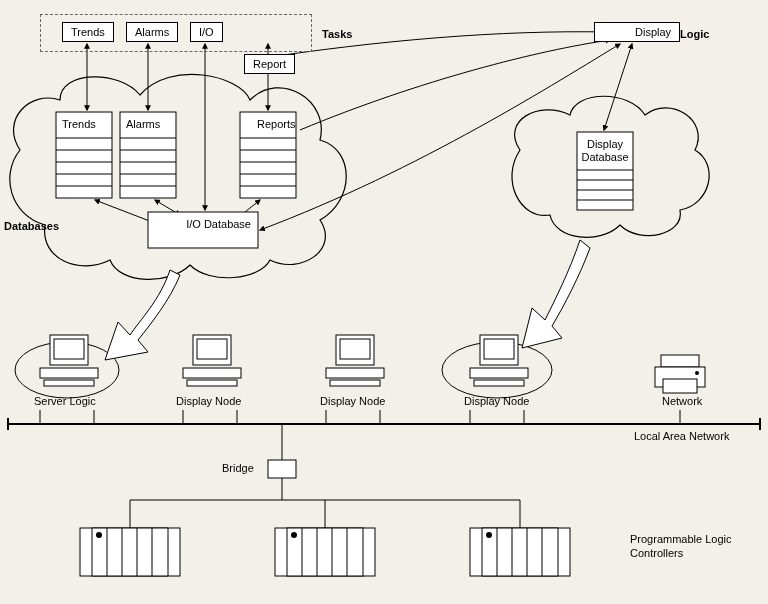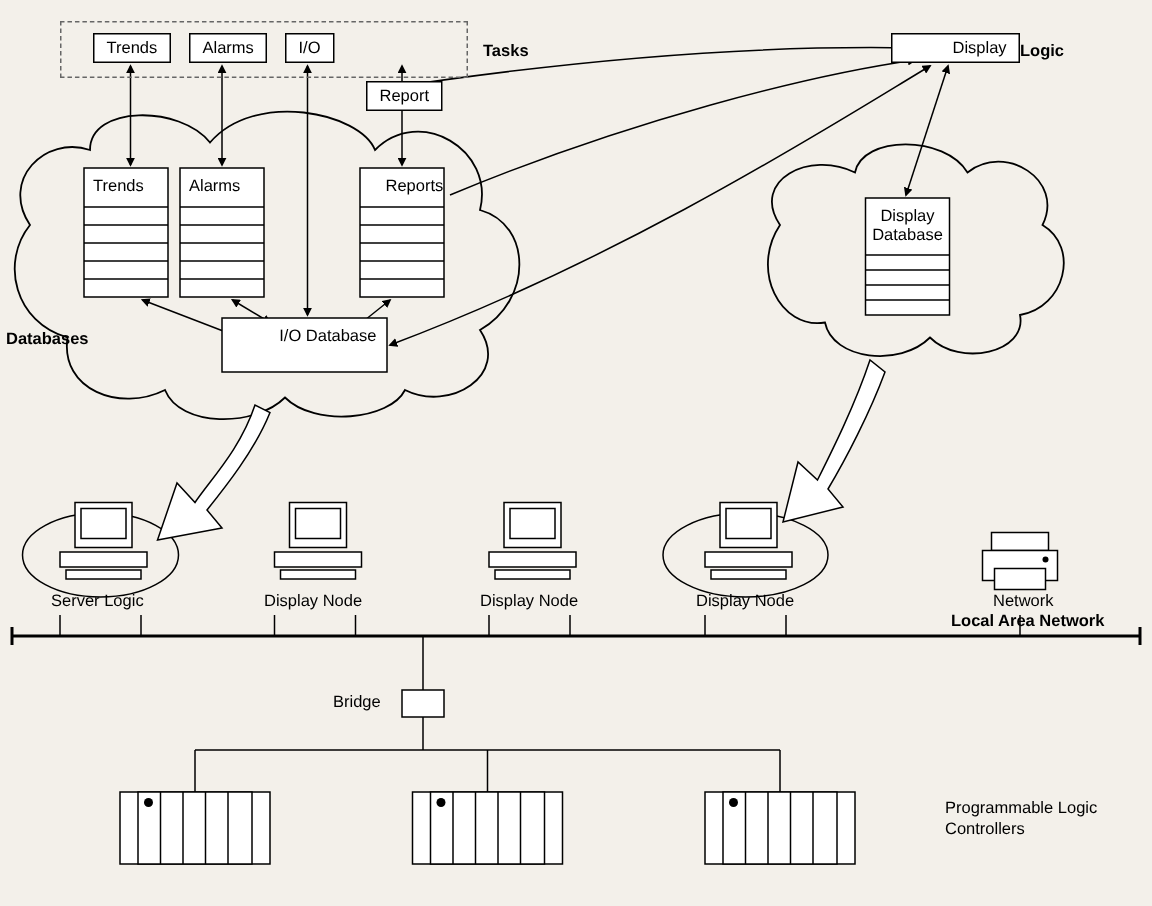--- a/index.html
+++ b/index.html
@@ -218,15 +218,15 @@
 
 <div class="abs bold" style="left:4px; top:220px;">Databases</div>
 <div class="abs" style="left:155px; top:218px; width:96px; text-align:right; line-height:1.2;">I/O Database</div>
 
 <div class="abs" style="left:34px; top:395px;">Server Logic</div>
 <div class="abs" style="left:176px; top:395px;">Display Node</div>
 <div class="abs" style="left:320px; top:395px;">Display Node</div>
 <div class="abs" style="left:464px; top:395px;">Display Node</div>
 <div class="abs" style="left:662px; top:395px;">Network</div>
 
-<div class="abs" style="left:634px; top:408px;font-weight:bold;">Local Area Network</div>
+<div class="abs" style="left:634px; top:430px;">Local Area Network</div>
 <div class="abs" style="left:222px; top:462px;">Bridge</div>
 <div class="abs" style="left:630px; top:532px; width:110px; text-align:left; line-height:1.3;">Programmable Logic Controllers</div>
 
 </body></html>

